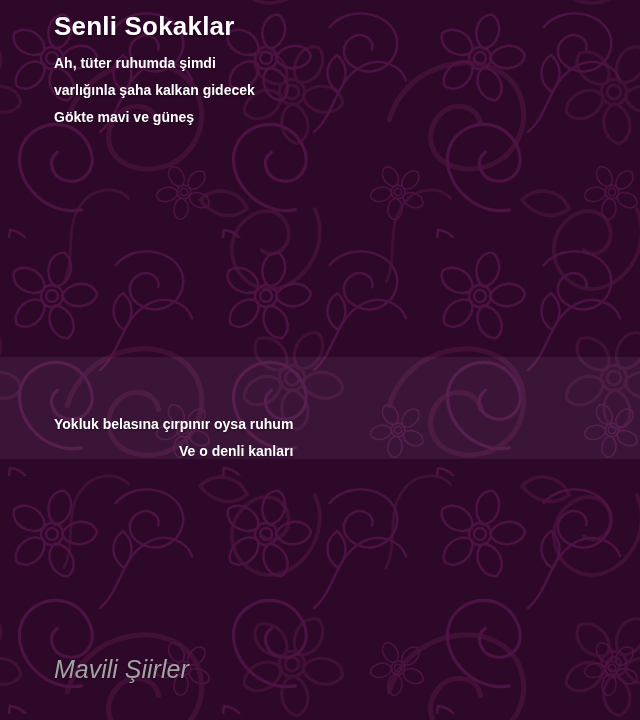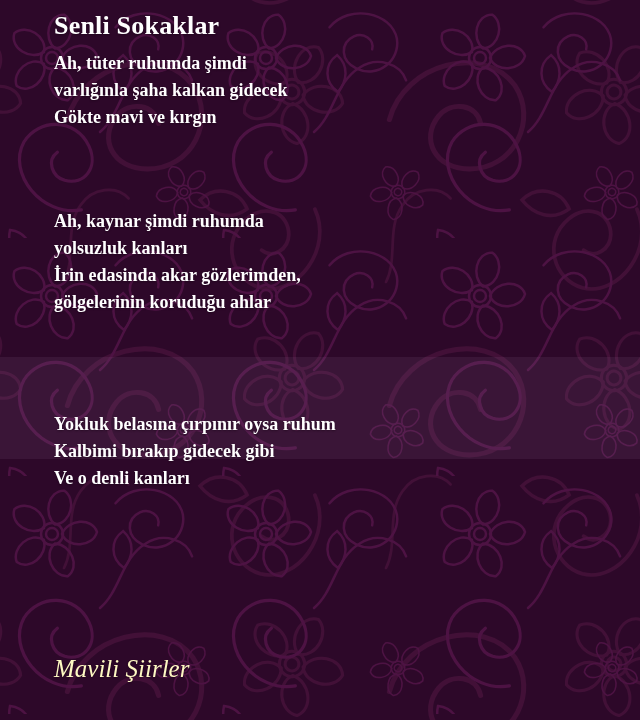--- a/index.html
+++ b/index.html
@@ -6,21 +6,21 @@
     margin: 0;
     padding: 0;
     background: #1c051a;
   }
   .poster {
     position: relative;
     width: 640px;
     height: 720px;
     overflow: hidden;
     background: #2d0829;
-    font-family: Liberation Serif, serif;
+    font-family: Liberation Sans, sans-serif;
   }
   .bg-svg {
     position: absolute;
     left: 0;
     top: 0;
     display: block;
   }
   .band {
     position: absolute;
     left: 0;
@@ -42,39 +42,39 @@
     letter-spacing: 0.2px;
     text-shadow: 0 1px 2px rgba(20,0,18,0.45);
     white-space: nowrap;
   }
   .stanza {
     position: absolute;
     left: 54px;
   }
   .stanza p {
     margin: 0;
-    font-size: 18px;
+    font-size: 14px;
     font-weight: bold;
     line-height: 27px;
     color: #ffffff;
     text-shadow: 0 1px 2px rgba(20,0,18,0.45);
     white-space: nowrap;
   }
   .stanza-1 { top: 50px; }
   .stanza-2 { top: 208px; }
-  .stanza-3 { top: 411px; }
+  .stanza-3 { top: 411px; text-align: right; }
   .footer {
     position: absolute;
     left: 54px;
     top: 655px;
     margin: 0;
     font-size: 25px;
     font-style: italic;
     font-weight: normal;
-    color: #fef9c3;
+    color: #a3a3a3;
     text-shadow: 0 1px 2px rgba(20,0,18,0.4);
     white-space: nowrap;
   }
 </style>
 </head>
 <body>
 
 <div class="poster">
 
   <svg class="bg-svg" width="640" height="720" viewBox="0 0 640 720" xmlns="http://www.w3.org/2000/svg">
@@ -121,31 +121,24 @@
     <rect width="640" height="720" fill="url(#pat1)"></rect>
   </svg>
 
   <div class="band"></div>
 
   <h1 class="title">Senli Sokaklar</h1>
 
   <div class="stanza stanza-1">
     <p>Ah, tüter ruhumda şimdi</p>
     <p>varlığınla şaha kalkan gidecek</p>
-    <p>Gökte mavi ve kırgın</p>
+    <p>Gökte mavi ve güneş</p>
   </div>
 
-  <div class="stanza stanza-2">
-    <p>Ah, kaynar şimdi ruhumda</p>
-    <p>yolsuzluk kanları</p>
-    <p>İrin edasinda akar gözlerimden,</p>
-    <p>gölgelerinin koruduğu ahlar</p>
-  </div>
 
   <div class="stanza stanza-3">
     <p>Yokluk belasına çırpınır oysa ruhum</p>
-    <p>Kalbimi bırakıp gidecek gibi</p>
     <p>Ve o denli kanları</p>
   </div>
 
   <p class="footer">Mavili Şiirler</p>
 
 </div>
 
 </body></html>

